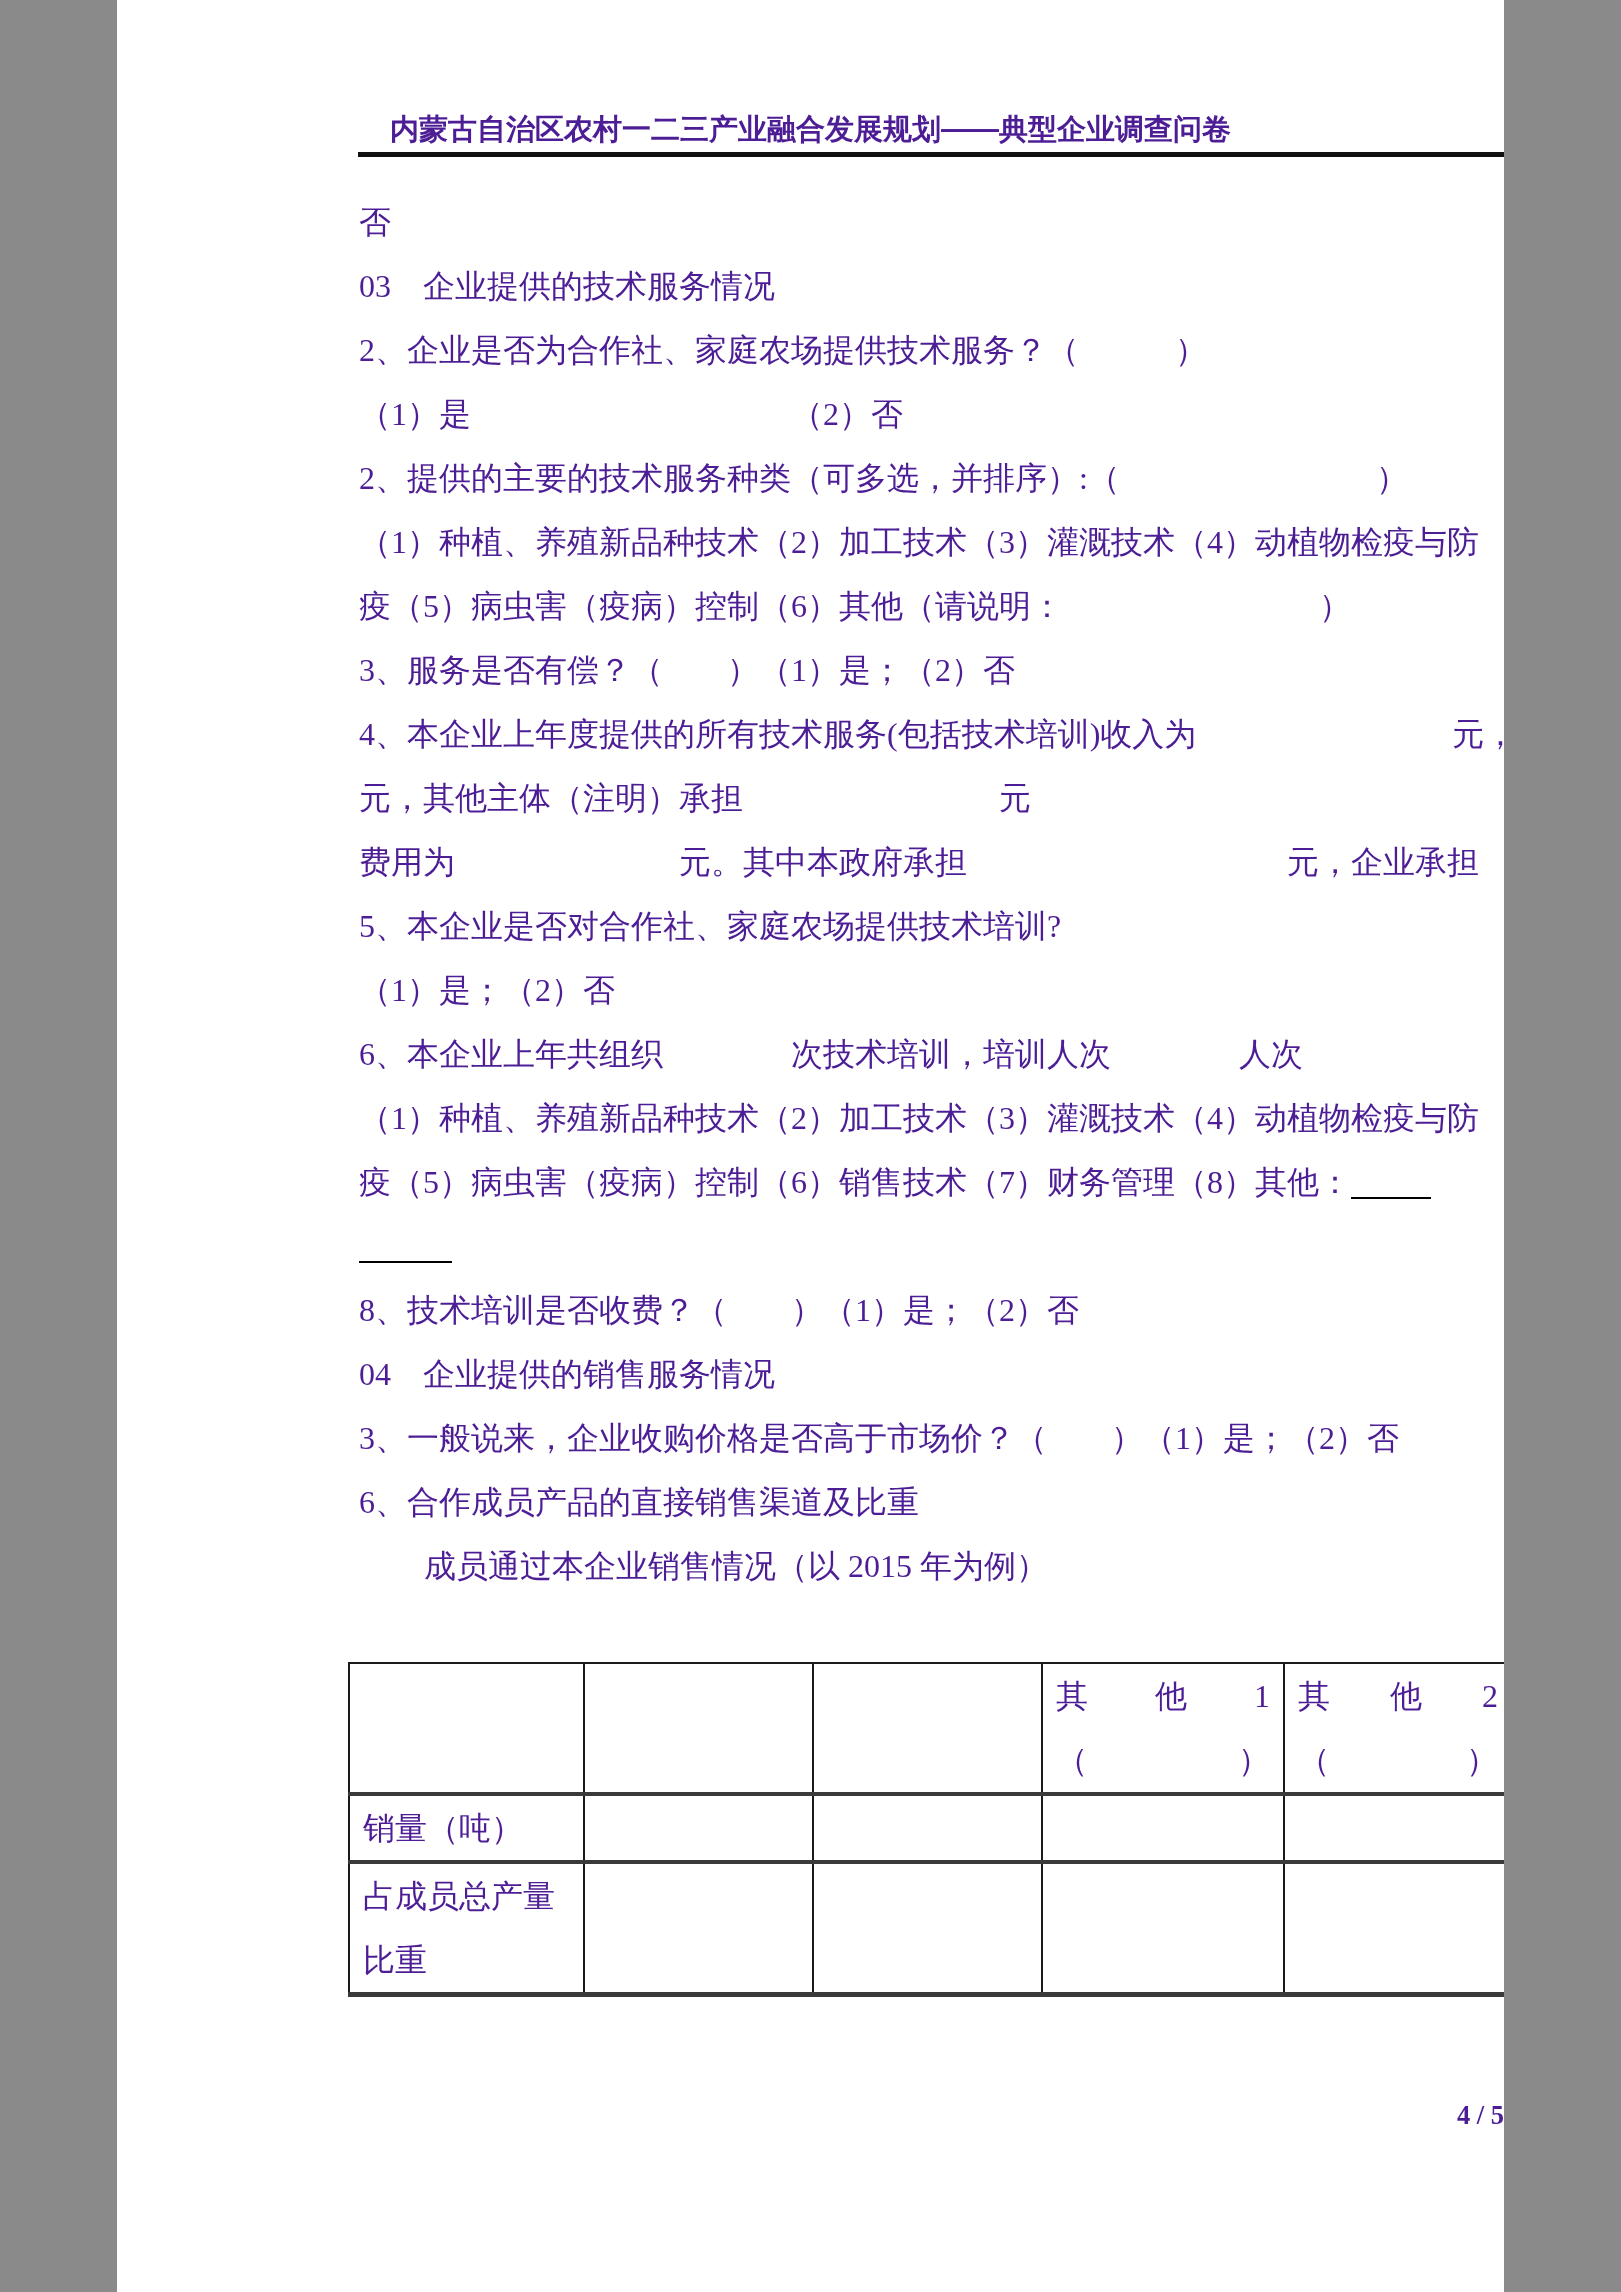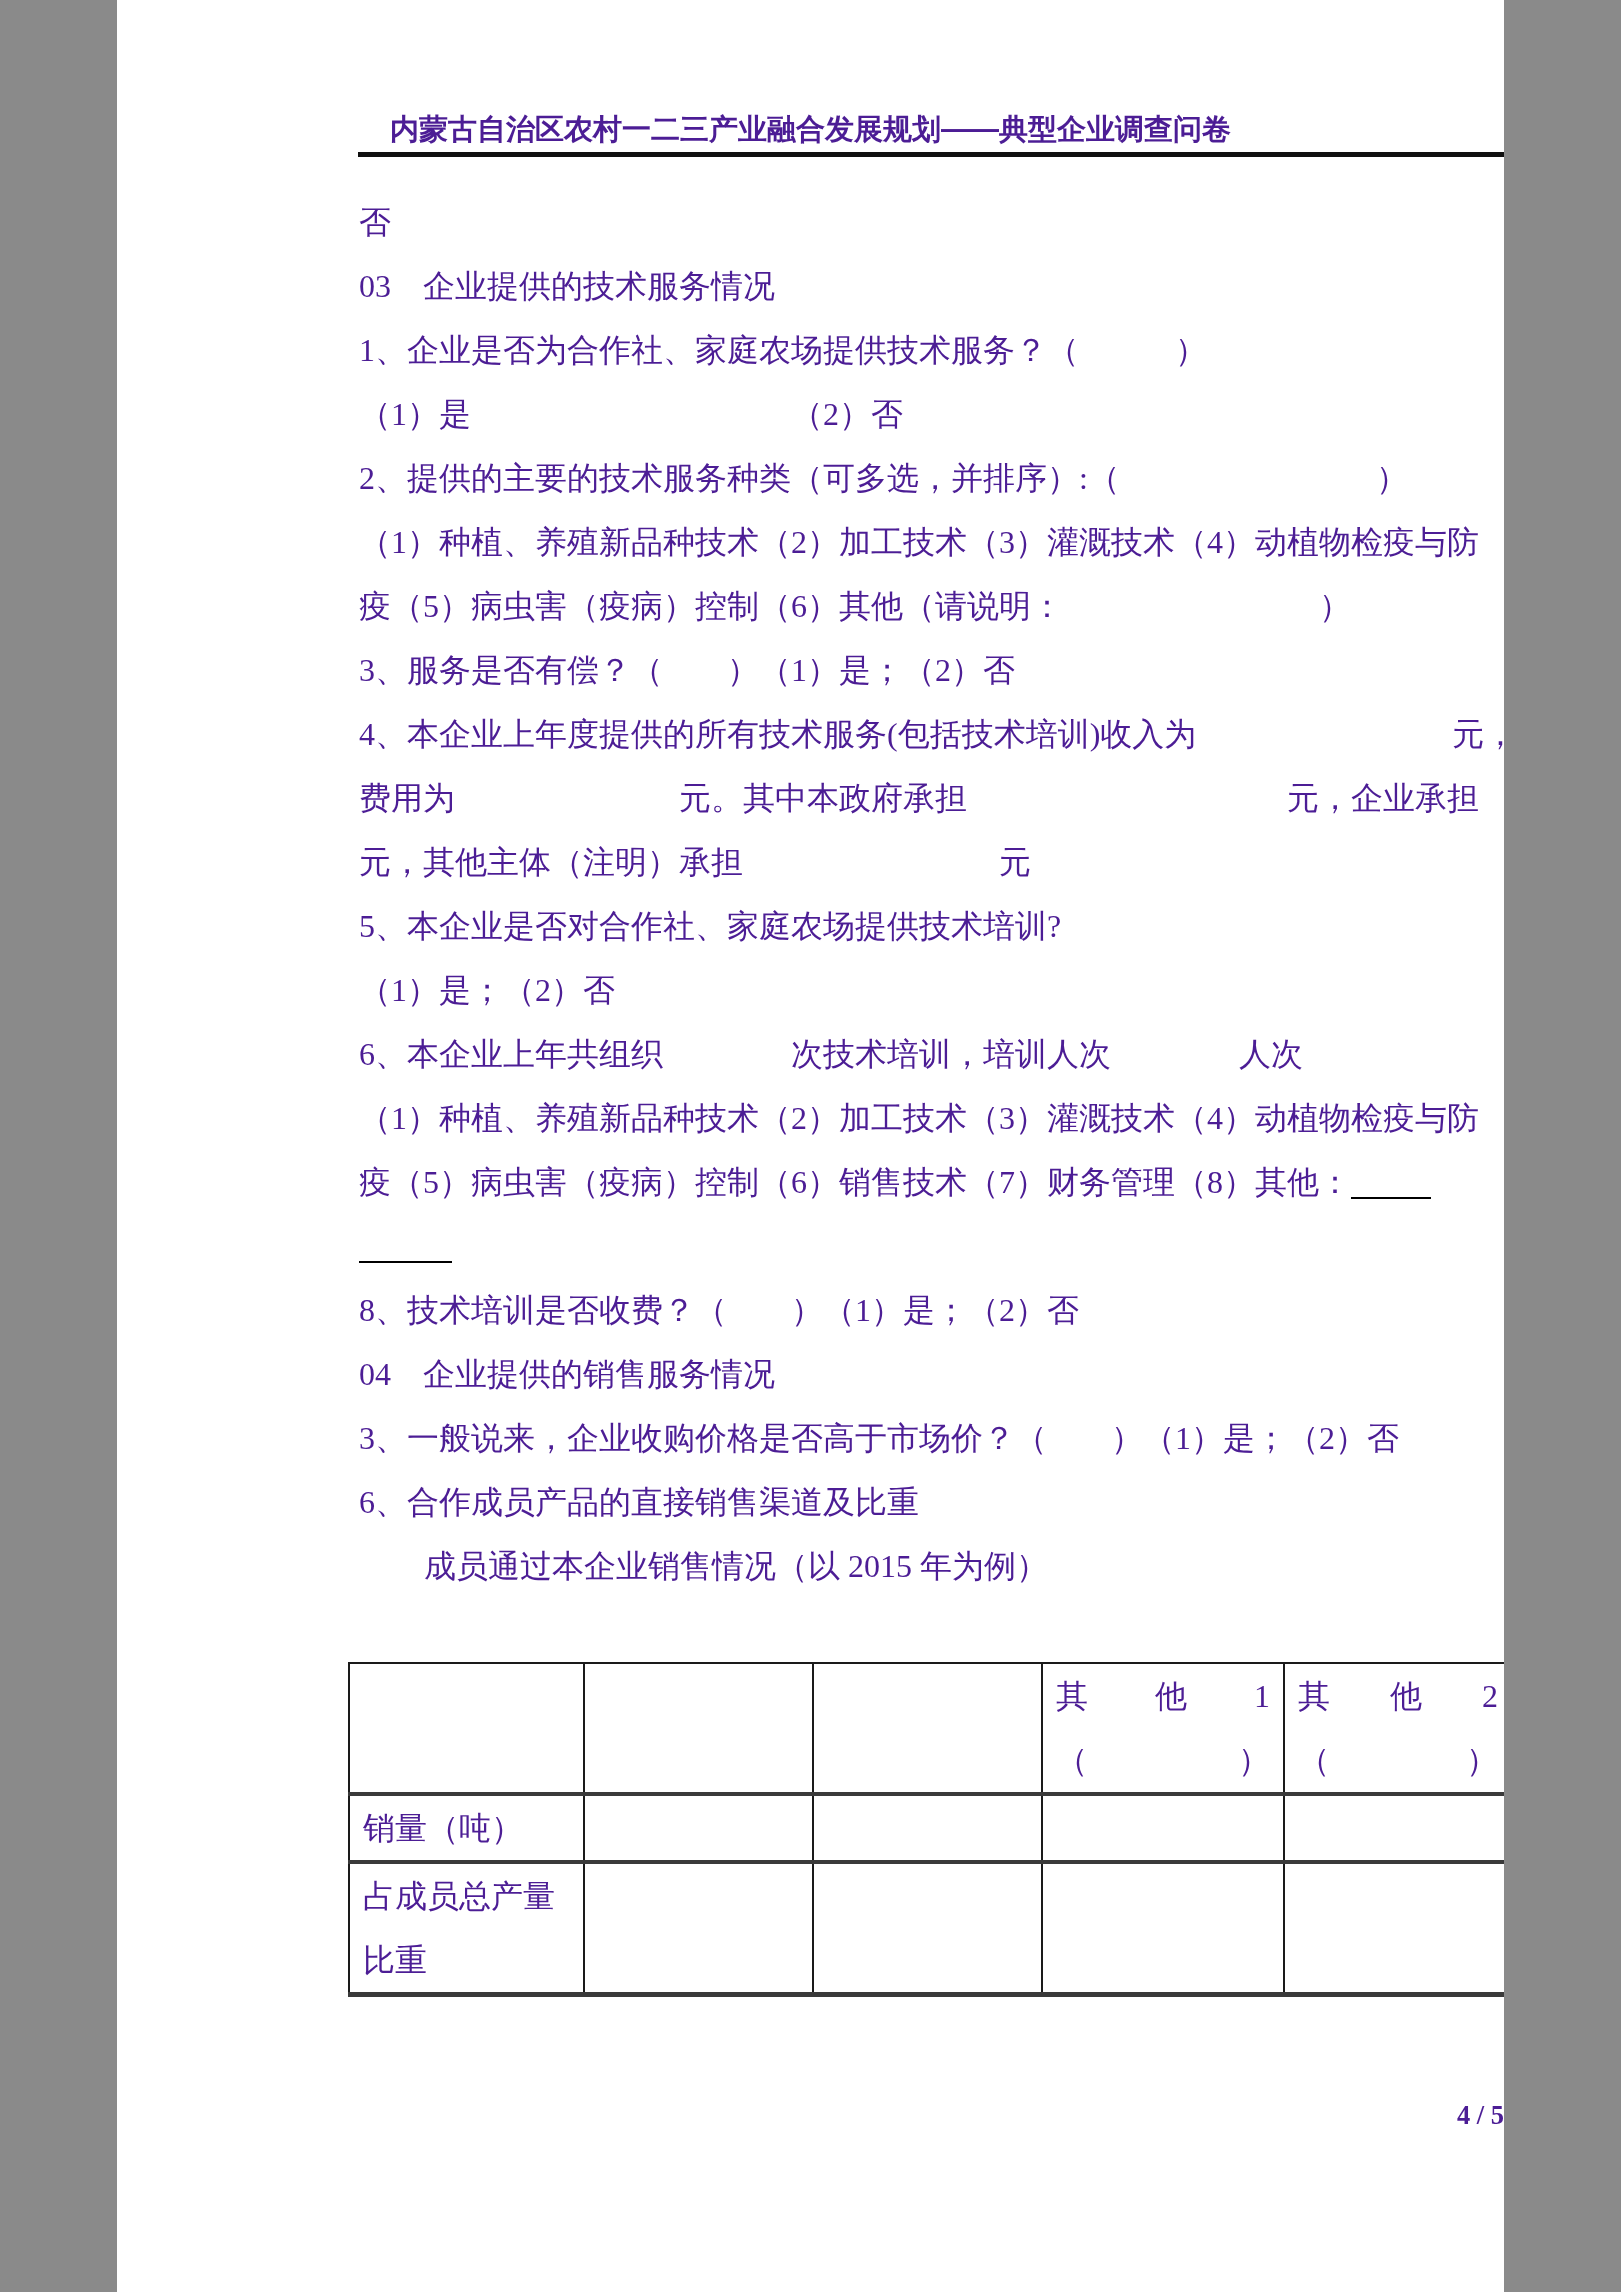--- a/index.html
+++ b/index.html
@@ -71,29 +71,29 @@
 
 <div class="page">
 
   <div class="doc-title">内蒙古自治区农村一二三产业融合发展规划——典型企业调查问卷</div>
 
   <div class="title-rule"></div>
 
   <div class="body-lines" id="body-lines">
       <div class="line"><span>否</span></div>
       <div class="line"><span>03　企业提供的技术服务情况</span></div>
-      <div class="line"><span>1、企业是否为合作社、家庭农场提供技术服务？（　　　）</span></div>
+      <div class="line"><span>2、企业是否为合作社、家庭农场提供技术服务？（　　　）</span></div>
       <div class="line"><span>（1）是　　　　　　　　　　（2）否</span></div>
       <div class="line"><span>2、提供的主要的技术服务种类（可多选，并排序）:（　　　　　　　　）</span></div>
       <div class="line"><span>（1）种植、养殖新品种技术（2）加工技术（3）灌溉技术（4）动植物检疫与防</span></div>
       <div class="line"><span>疫（5）病虫害（疫病）控制（6）其他（请说明：　　　　　　　　）</span></div>
       <div class="line"><span>3、服务是否有偿？（　　）（1）是；（2）否</span></div>
       <div class="line"><span>4、本企业上年度提供的所有技术服务(包括技术培训)收入为　　　　　　　　元，</span></div>
+      <div class="line"><span>元，其他主体（注明）承担　　　　　　　　元</span></div>
       <div class="line"><span>费用为　　　　　　　元。其中本政府承担　　　　　　　　　　元，企业承担</span></div>
-      <div class="line"><span>元，其他主体（注明）承担　　　　　　　　元</span></div>
       <div class="line"><span>5、本企业是否对合作社、家庭农场提供技术培训?</span></div>
       <div class="line"><span>（1）是；（2）否</span></div>
       <div class="line"><span>6、本企业上年共组织　　　　次技术培训，培训人次　　　　人次</span></div>
       <div class="line"><span>（1）种植、养殖新品种技术（2）加工技术（3）灌溉技术（4）动植物检疫与防</span></div>
       <div class="line"><span>疫（5）病虫害（疫病）控制（6）销售技术（7）财务管理（8）其他：</span><span class="blank-underline" style="width: 80px;"></span></div>
       <div class="line"><span></span><span class="blank-underline" style="width: 93px;"></span></div>
       <div class="line"><span>8、技术培训是否收费？（　　）（1）是；（2）否</span></div>
       <div class="line"><span>04　企业提供的销售服务情况</span></div>
       <div class="line"><span>3、一般说来，企业收购价格是否高于市场价？（　　）（1）是；（2）否</span></div>
       <div class="line"><span>6、合作成员产品的直接销售渠道及比重</span></div>

